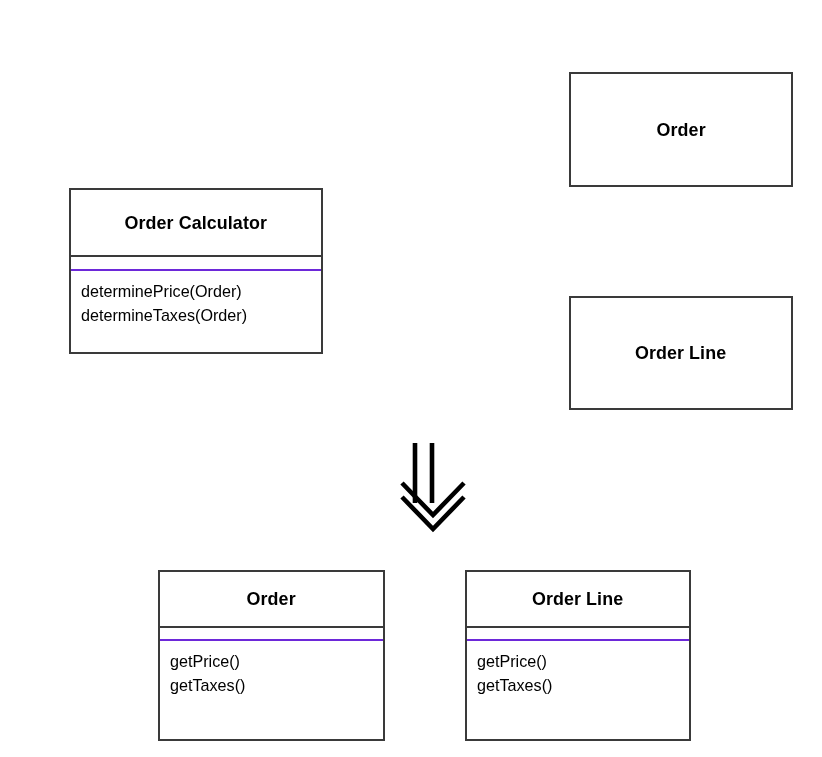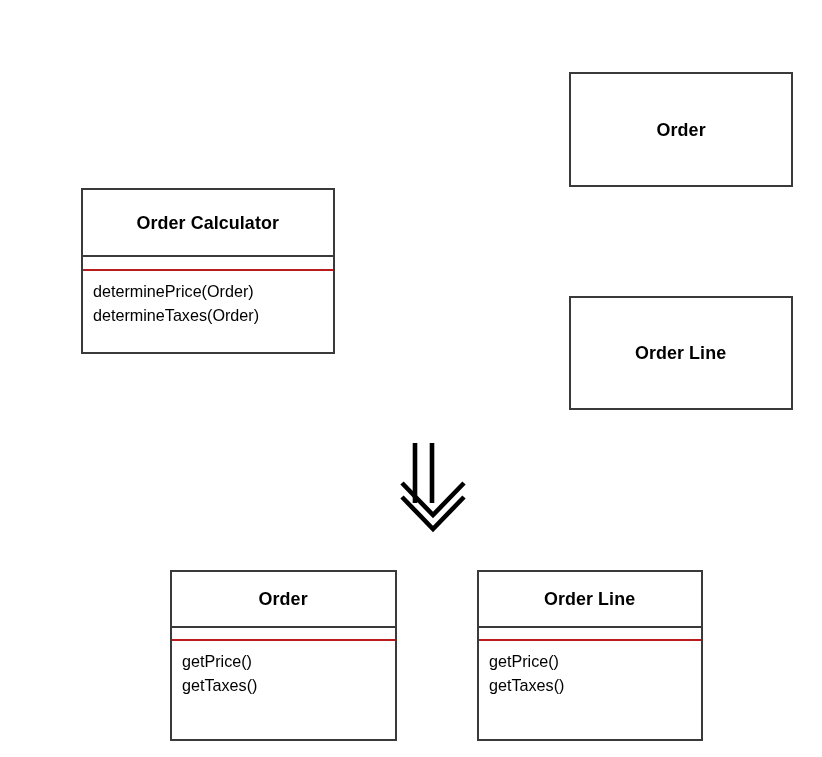--- a/index.html
+++ b/index.html
@@ -18,21 +18,20 @@
   }
 
   
   .uml-class {
     position: absolute;
     box-sizing: border-box;
     background: #ffffff;
     border: 2px solid #3a3a3a;
     display: flex;
     flex-direction: column;
-    margin-left: 12px;
   }
 
   .uml-name-compartment {
     box-sizing: border-box;
     display: flex;
     align-items: center;
     justify-content: center;
     flex: 0 0 auto;
   }
 
@@ -46,21 +45,21 @@
   }
 
   .uml-attr-compartment {
     box-sizing: border-box;
     border-top: 2px solid #3a3a3a;
     flex: 0 0 auto;
   }
 
   .uml-method-compartment {
     box-sizing: border-box;
-    border-top: 2px solid #b91c1c;
+    border-top: 2px solid #6d28d9;
     flex: 1 1 auto;
     padding: 9px 0 0 10px;
   }
 
   .uml-method {
     font-size: 17px;
     color: #000000;
     line-height: 1.42;
     white-space: nowrap;
     transform: scaleX(0.95);

